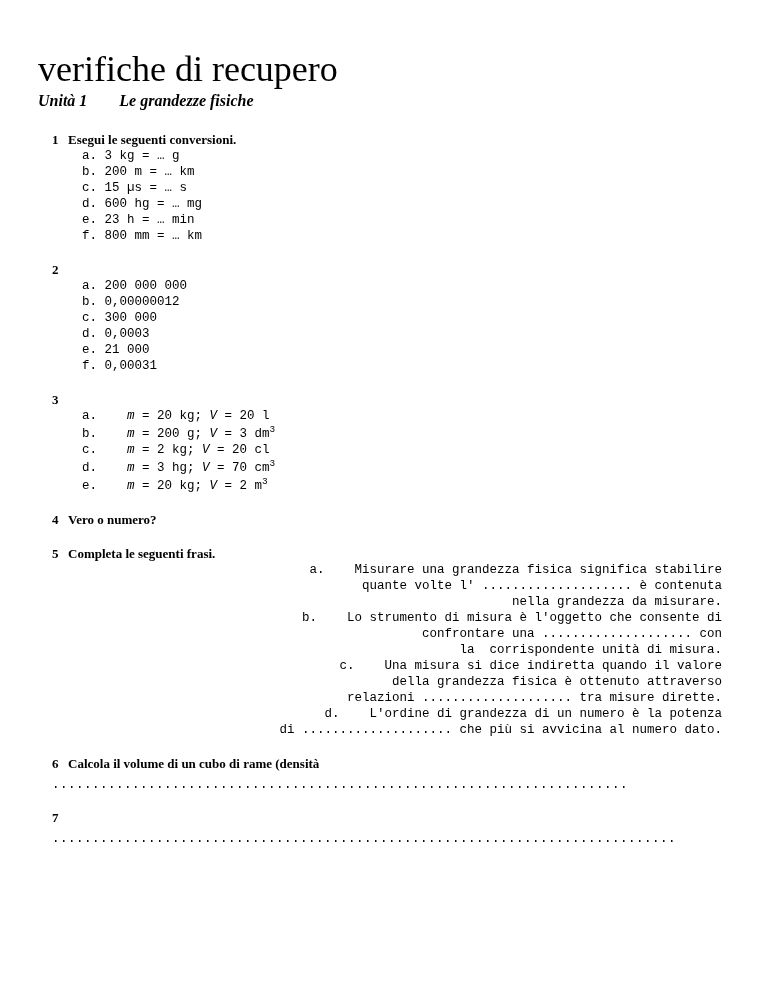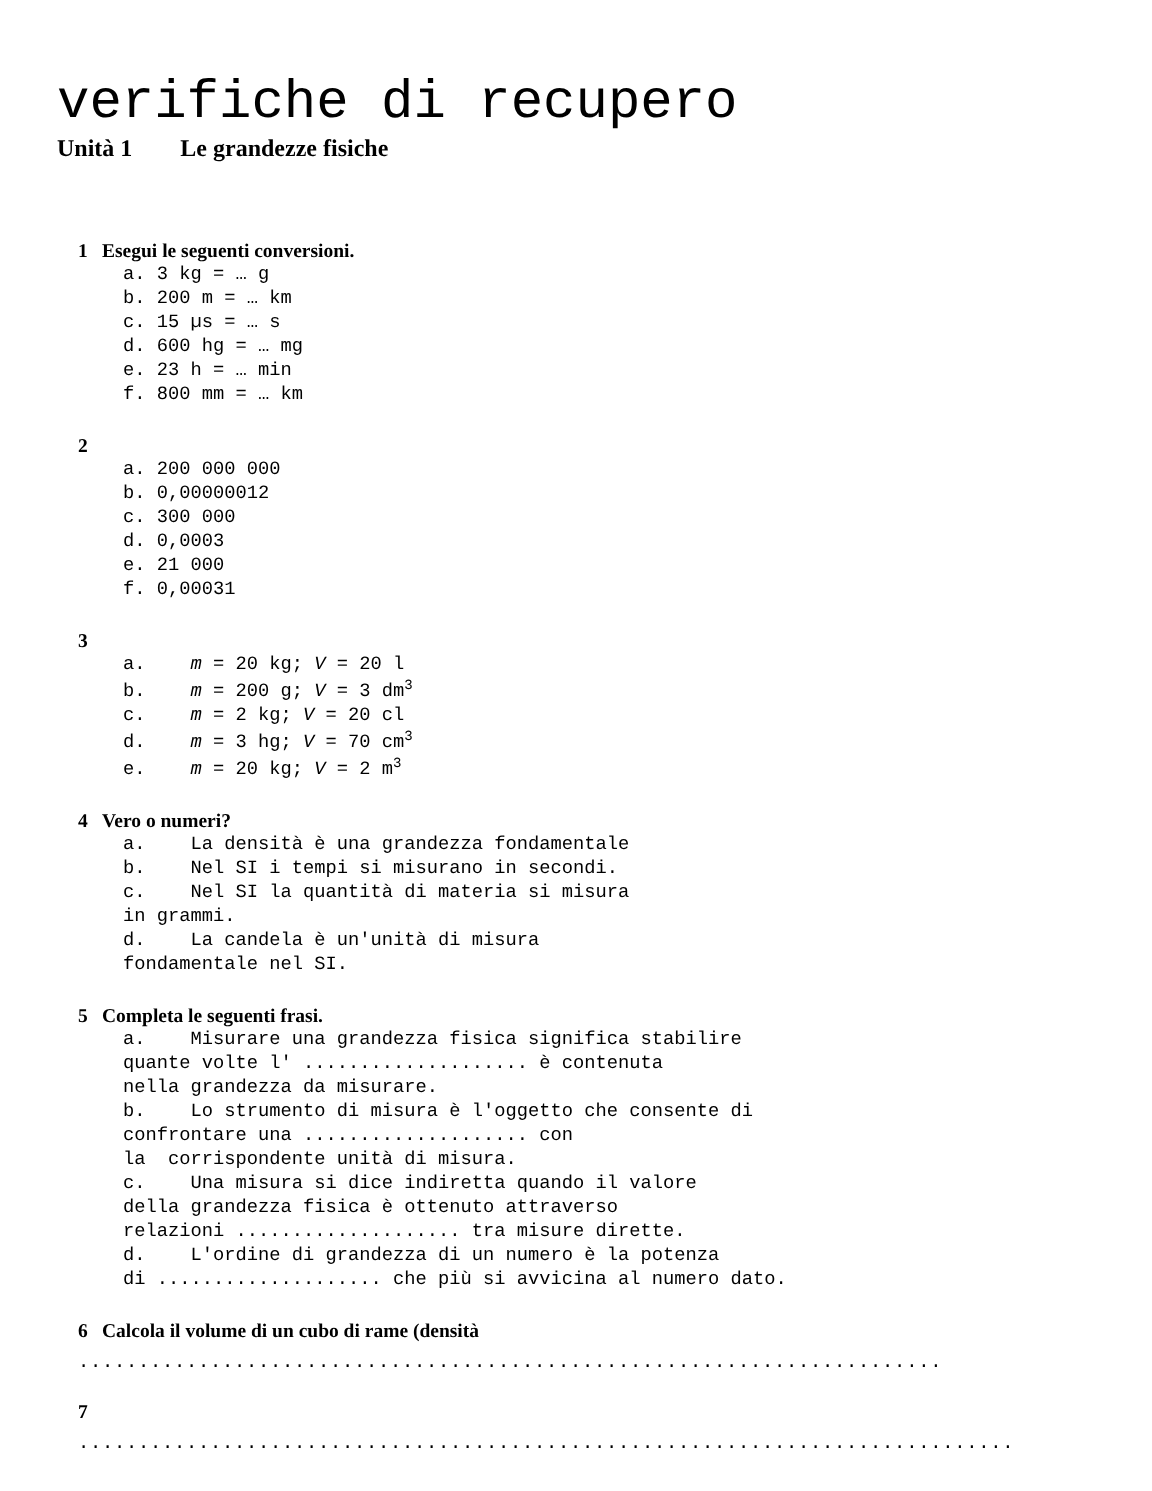--- a/index.html
+++ b/index.html
@@ -9,26 +9,26 @@
     margin: 0;
     padding: 48px 38px 20px 38px;
     width: 768px;
     box-sizing: border-box;
     background: #fff;
   }
   h1.title {
     font-size: 36px;
     font-weight: normal;
     margin: 0 0 2px 0;
-    font-family: Liberation Mono, monospace;
   }
   .subtitle {
     font-size: 16px;
     font-weight: bold;
-    margin-bottom: 50px;
+    margin-bottom: 22px;
+    font-style: italic;
   }
   .subtitle .unit {
     margin-right: 28px;
   }
   .question {
     margin-bottom: 18px;
   }
   .q-head {
     display: flex;
     align-items: baseline;
@@ -48,20 +48,21 @@
   .q-body {
     font-family: "Courier New", Courier, monospace;
     font-size: 12.5px;
     margin-left: 44px;
     line-height: 1.28;
     white-space: pre-wrap;
     max-width: 430px;
   }
   .q-body-wide {
     max-width: 640px;
+    text-align: right;
   }
   .dots {
     font-family: "Courier New", Courier, monospace;
     font-size: 12.5px;
     margin-left: 14px;
     margin-top: 6px;
     letter-spacing: 0.5px;
     white-space: nowrap;
     overflow: hidden;
   }
@@ -116,28 +117,22 @@
   <div class="q-body">a.    <span class="italic">m</span> = 20 kg; <span class="italic">V</span> = 20 l
 b.    <span class="italic">m</span> = 200 g; <span class="italic">V</span> = 3 dm<sup>3</sup>
 c.    <span class="italic">m</span> = 2 kg; <span class="italic">V</span> = 20 cl
 d.    <span class="italic">m</span> = 3 hg; <span class="italic">V</span> = 70 cm<sup>3</sup>
 e.    <span class="italic">m</span> = 20 kg; <span class="italic">V</span> = 2 m<sup>3</sup></div>
 </div>
 
 <div class="question">
   <div class="q-head">
     <div class="q-num">4</div>
-    <div class="q-prompt">Vero o numeri?</div>
+    <div class="q-prompt">Vero o numero?</div>
   </div>
-  <div class="q-body">a.    La densità è una grandezza fondamentale
-b.    Nel SI i tempi si misurano in secondi.
-c.    Nel SI la quantità di materia si misura
-in grammi.
-d.    La candela è un'unità di misura
-fondamentale nel SI.</div>
 </div>
 
 <div class="question">
   <div class="q-head">
     <div class="q-num">5</div>
     <div class="q-prompt">Completa le seguenti frasi.</div>
   </div>
   <div class="q-body q-body-wide">a.    Misurare una grandezza fisica significa stabilire
 quante volte l' .................... è contenuta
 nella grandezza da misurare.

